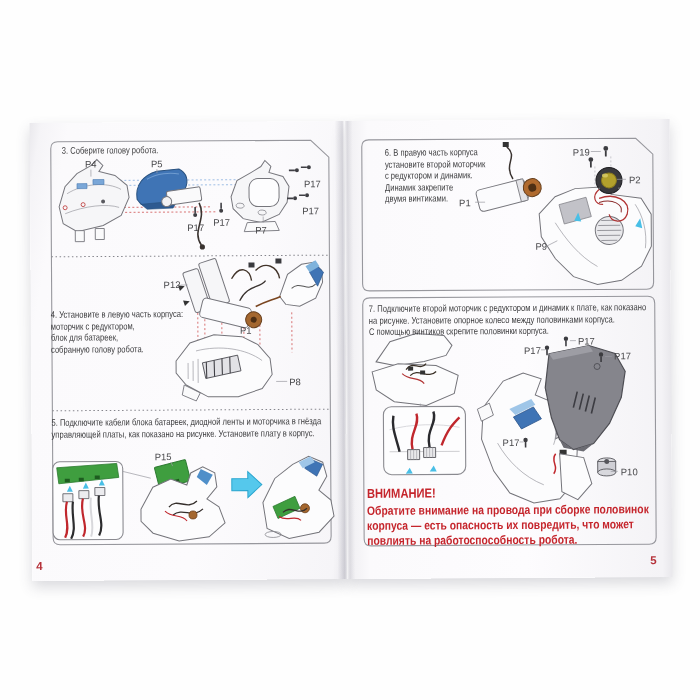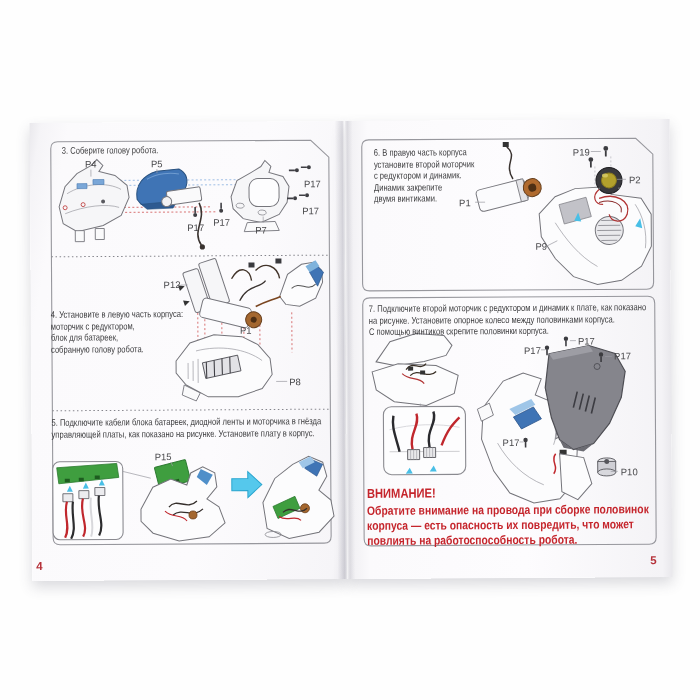--- a/index.html
+++ b/index.html
@@ -331,21 +331,21 @@
       <div class="line">моторчик с редуктором,</div>
       <div class="line">блок для батареек,</div>
       <div class="line">собранную голову робота.</div>
     </div>
 
     <div class="txt" style="left:51px;top:415px;">
       <div class="line">5. Подключите кабели блока батареек, диодной ленты и моторчика в гнёзда</div>
       <div class="line">управляющей платы, как показано на рисунке. Установите плату в корпус.</div>
     </div>
 
-    <div class="txt" style="left:375px;top:147px;">
+    <div class="txt" style="left:386px;top:147px;">
       <div class="line">6. В правую часть корпуса</div>
       <div class="line">установите второй моторчик</div>
       <div class="line">с редуктором и динамик.</div>
       <div class="line">Динамик закрепите</div>
       <div class="line">двумя винтиками.</div>
     </div>
 
     <div class="txt" style="left:369px;top:303px;">
       <div class="line">7. Подключите второй моторчик с редуктором и динамик к плате, как показано</div>
       <div class="line">на рисунке. Установите опорное колесо между половинками корпуса.</div>

